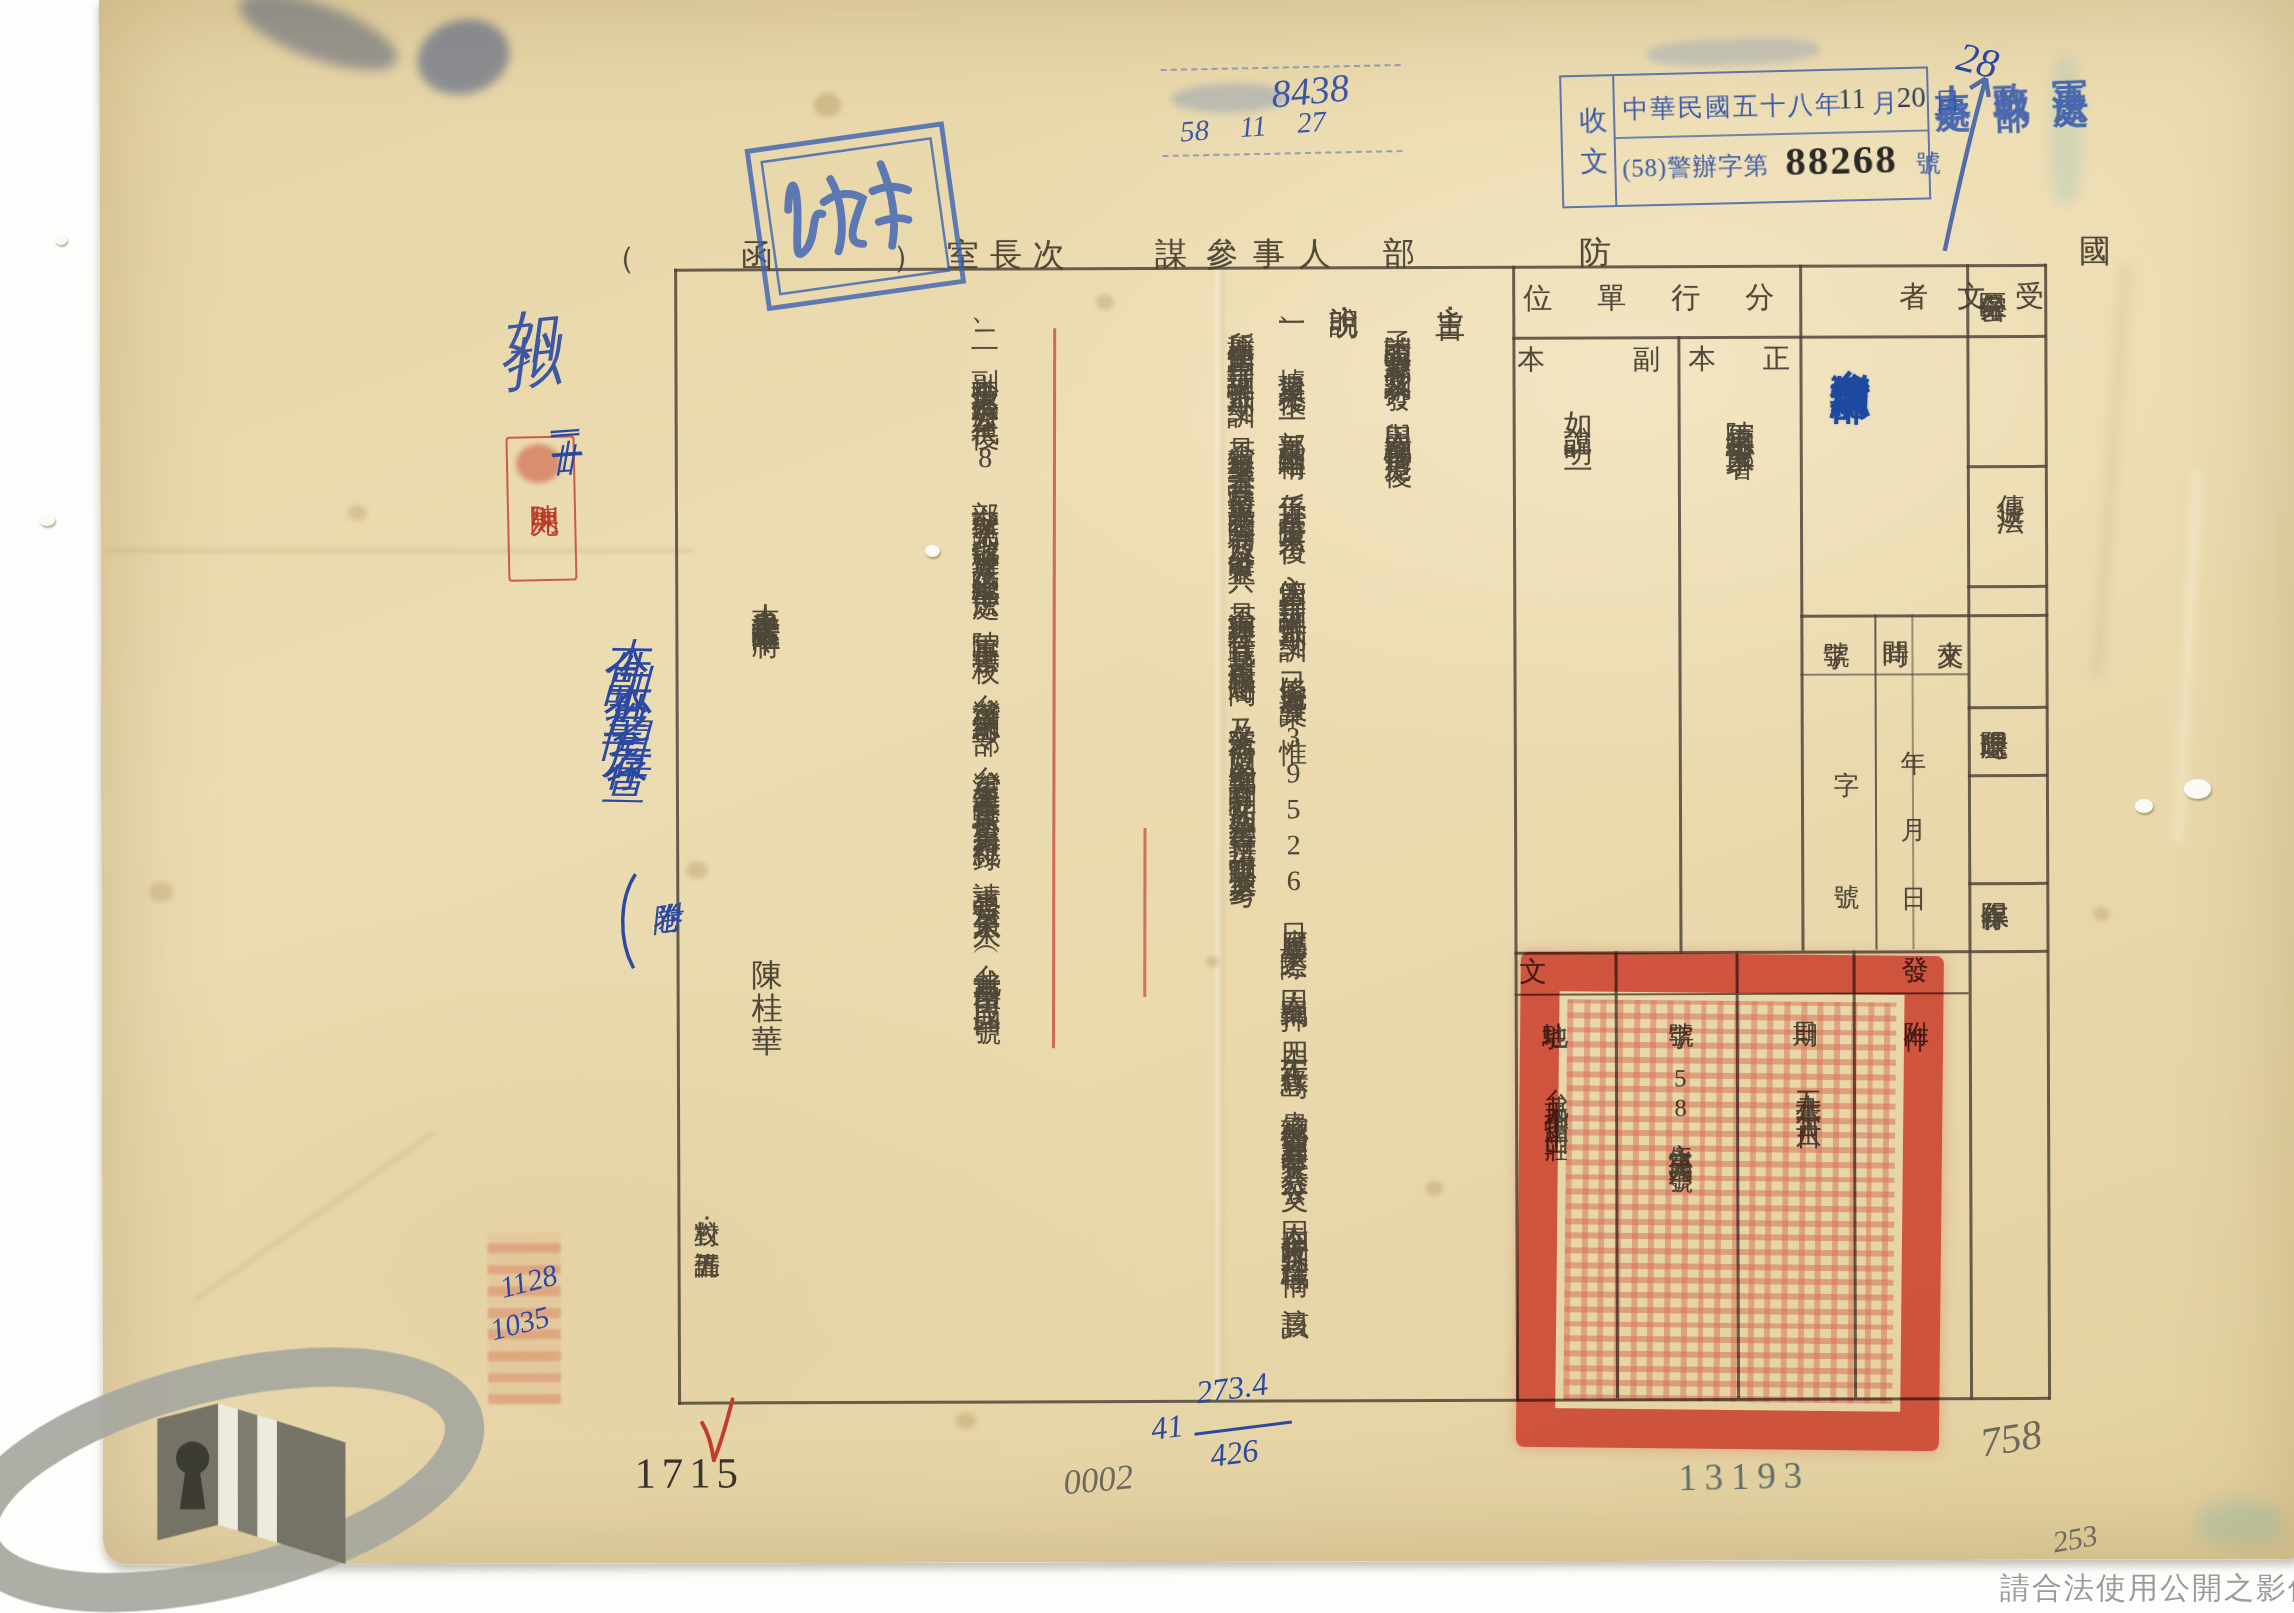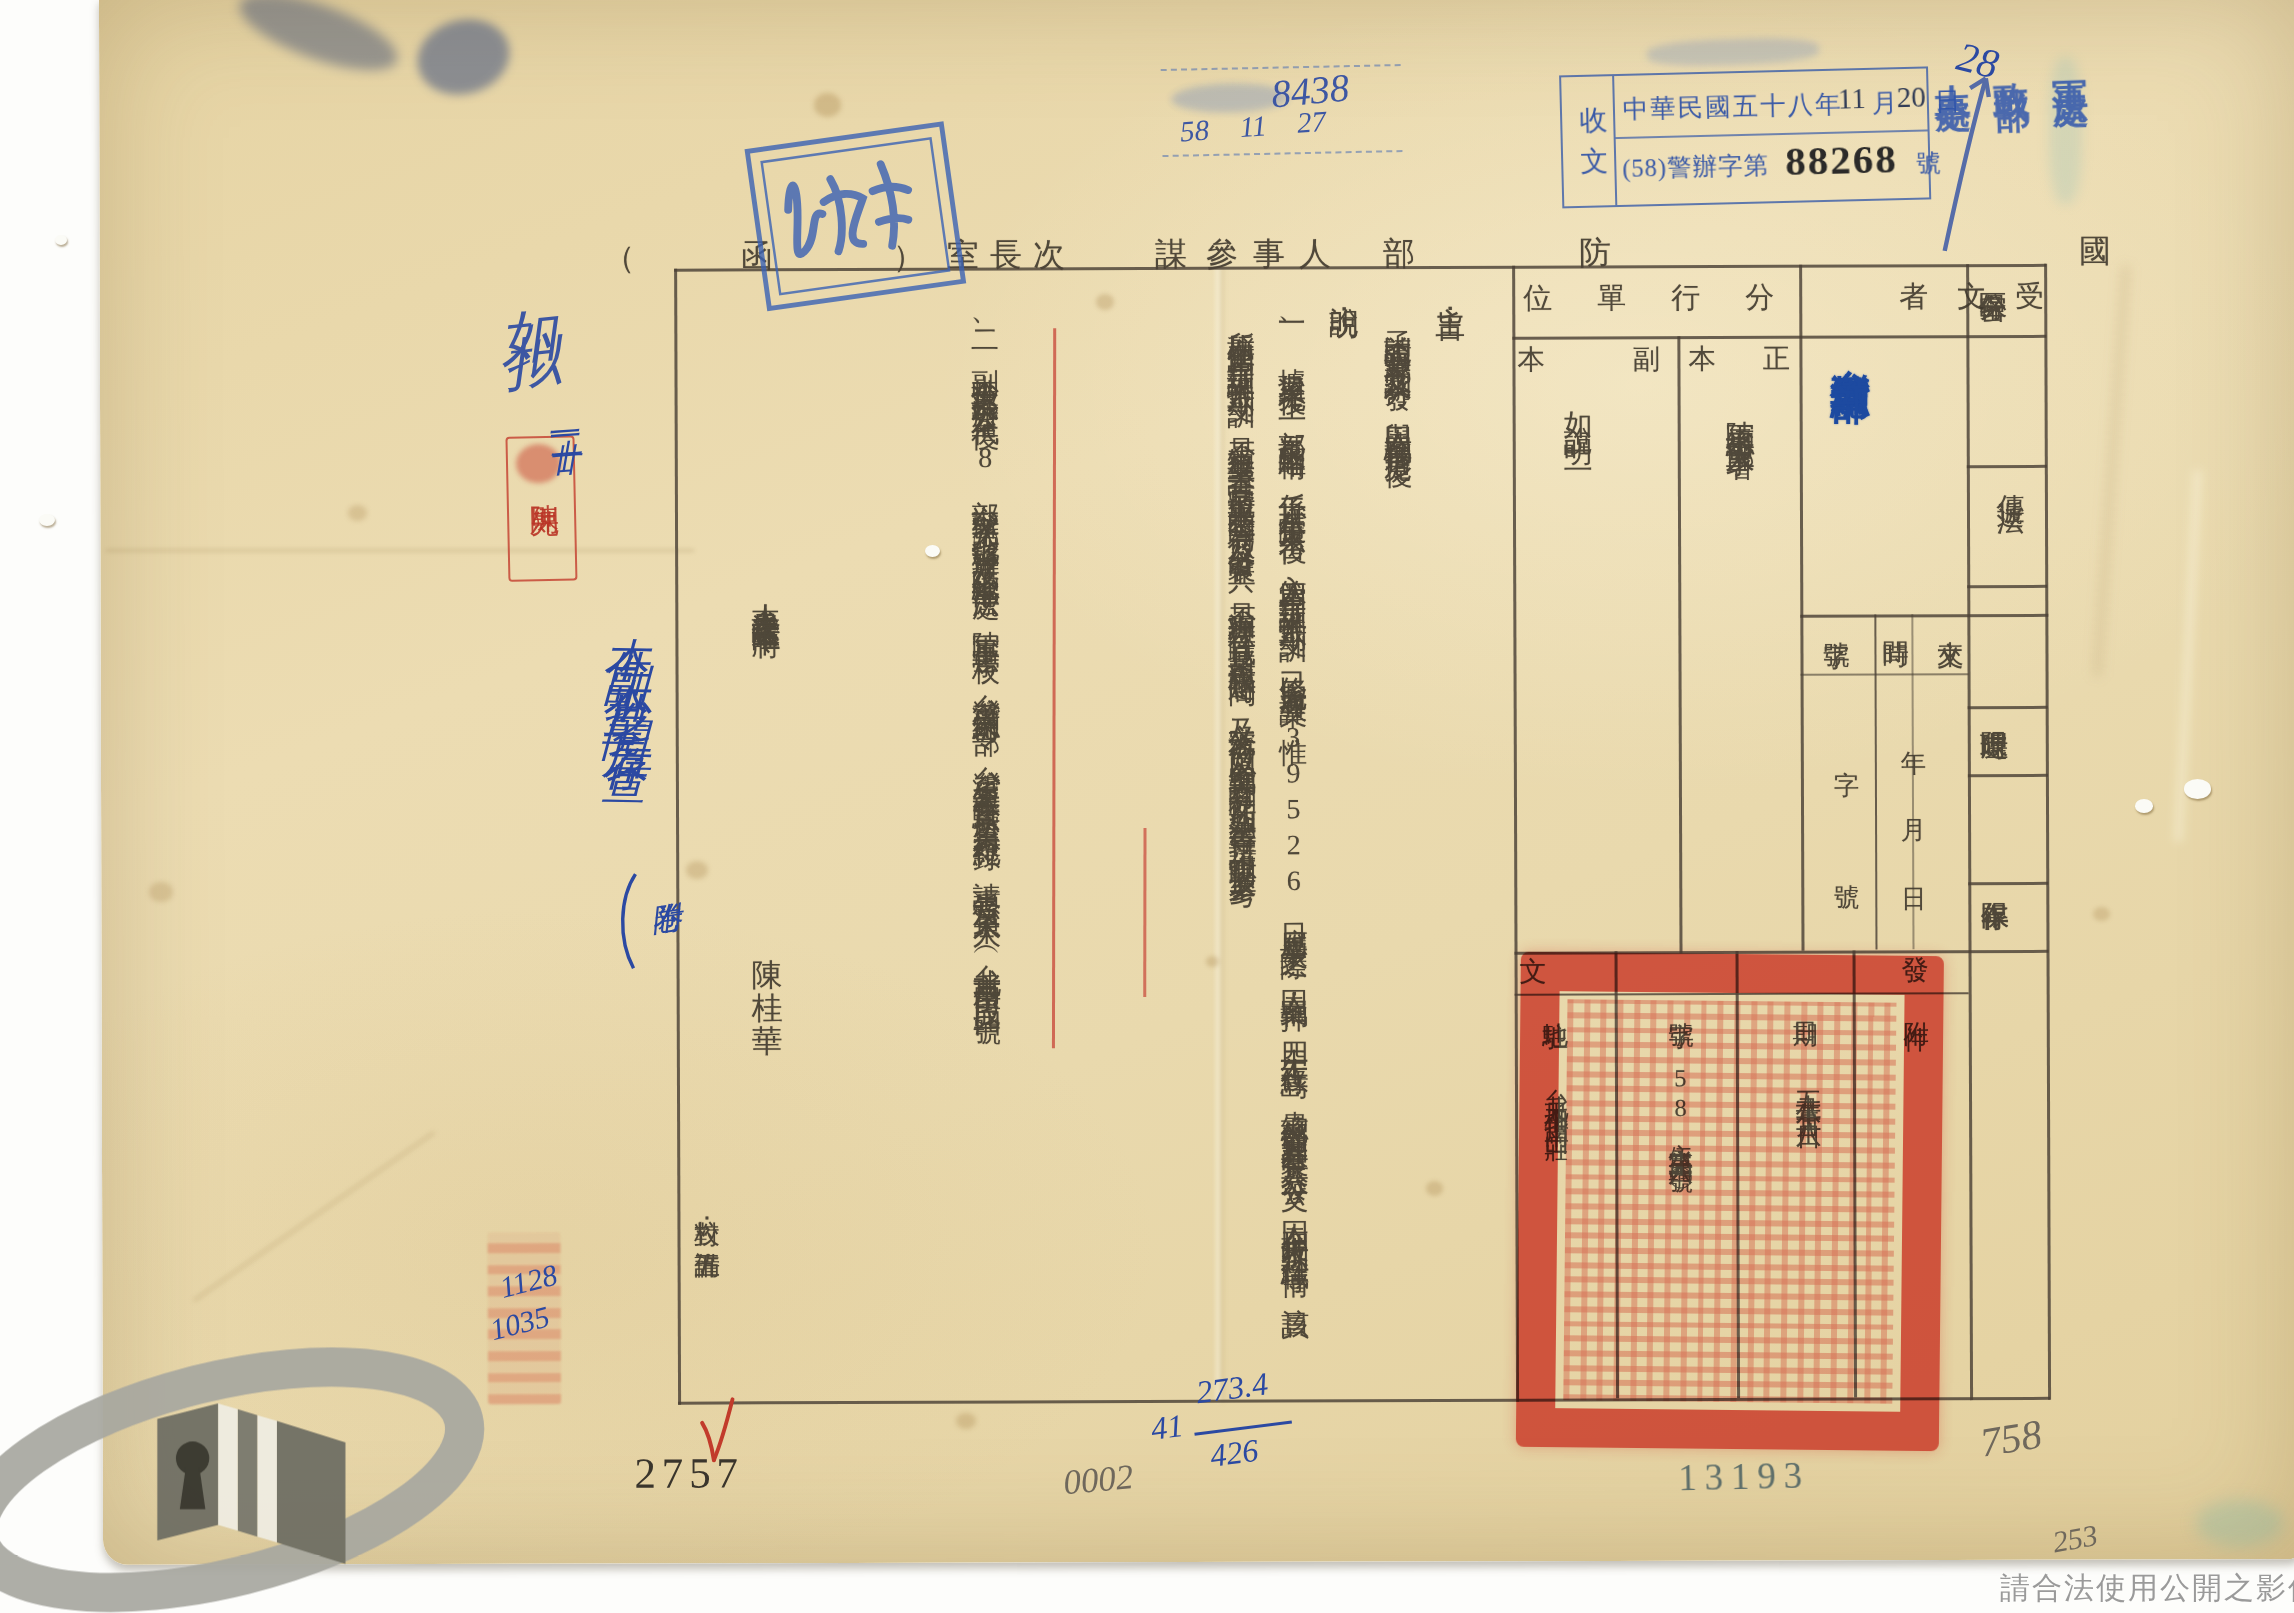--- a/index.html
+++ b/index.html
@@ -212,21 +212,21 @@
 
     <div id="fadedstamp"></div>
     <span class="h handw" style="left:498px;top:1262px;font-size:30px;transform:rotate(-14deg);">1128</span>
     <span class="h handw" style="left:488px;top:1304px;font-size:30px;transform:rotate(-14deg);">1035</span>
 
     <div class="v handw" style="left:486px;top:263px;font-size:57px;letter-spacing:21.6px;transform:rotate(-6deg);opacity:.9;">如拟</div>
     <div class="v handw" style="left:541px;top:412px;font-size:32px;letter-spacing:2px;transform:rotate(-4deg);">十一廿一</div>
     <div class="v handw" style="left:596px;top:600px;font-size:45px;letter-spacing:13.7px;transform:rotate(1.2deg);">本件副本抄呈閱后存查</div>
     <div class="v handw" style="left:639px;top:878px;font-size:31px;transform:rotate(-8deg);">附卷</div>
 
-    <span class="h" style="left:632px;top:1447px;font-size:43px;letter-spacing:5.9px;color:#3a352c;">2757</span>
+    <span class="h" style="left:632px;top:1447px;font-size:43px;letter-spacing:5.9px;color:#3a352c;">1715</span>
     <span class="h pencil" style="left:1061px;top:1460px;font-size:35px;transform:rotate(-5deg);">0002</span>
     <span class="h handw" style="left:1149px;top:1409px;font-size:32px;transform:rotate(-7deg);">41</span>
     <span class="h handw" style="left:1194px;top:1370px;font-size:32px;transform:rotate(-7deg);">273.4</span>
     <div class="crease" style="left:1192px;top:1427px;width:98px;height:2.9px;background:#2b49a2;transform:rotate(-7deg);"></div>
     <span class="h handw" style="left:1208px;top:1435px;font-size:32px;transform:rotate(-7deg);">426</span>
     <span class="h" style="left:1676px;top:1457px;font-size:37px;letter-spacing:7.8px;color:#5f6f6a;transform:rotate(-1deg);filter:blur(0.3px);">13193</span>
     <span class="h pencil" style="left:1978px;top:1417px;font-size:41px;transform:rotate(-9deg);">758</span>
     <span class="h pencil" style="left:2050px;top:1525px;font-size:30px;transform:rotate(-10deg);">253</span>
   </div>
 

